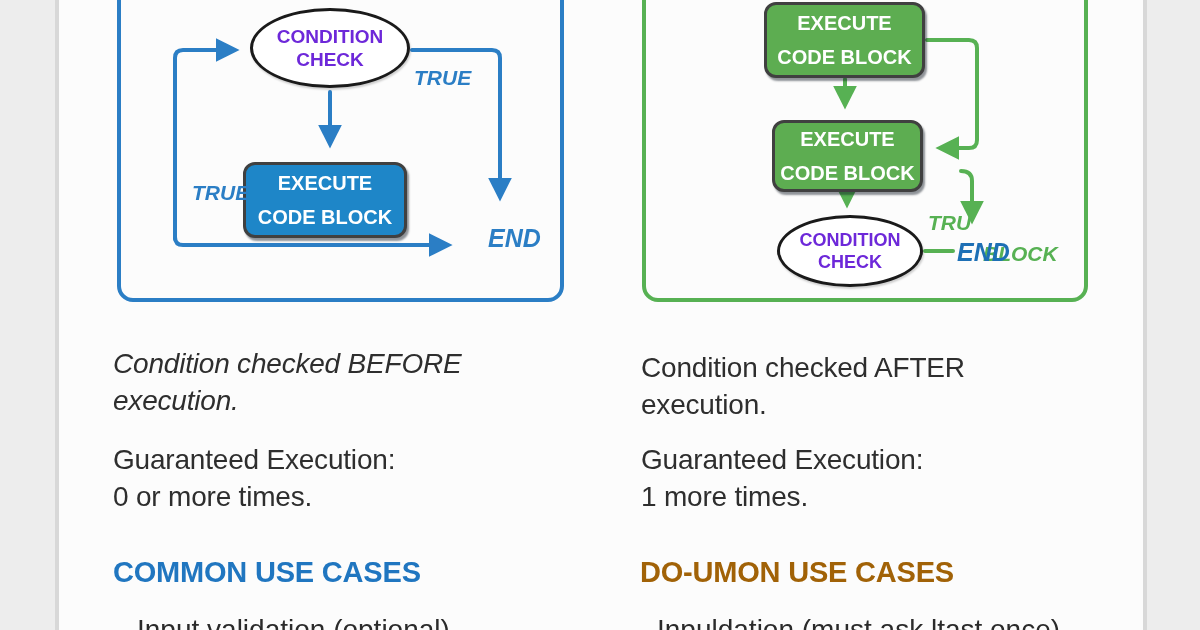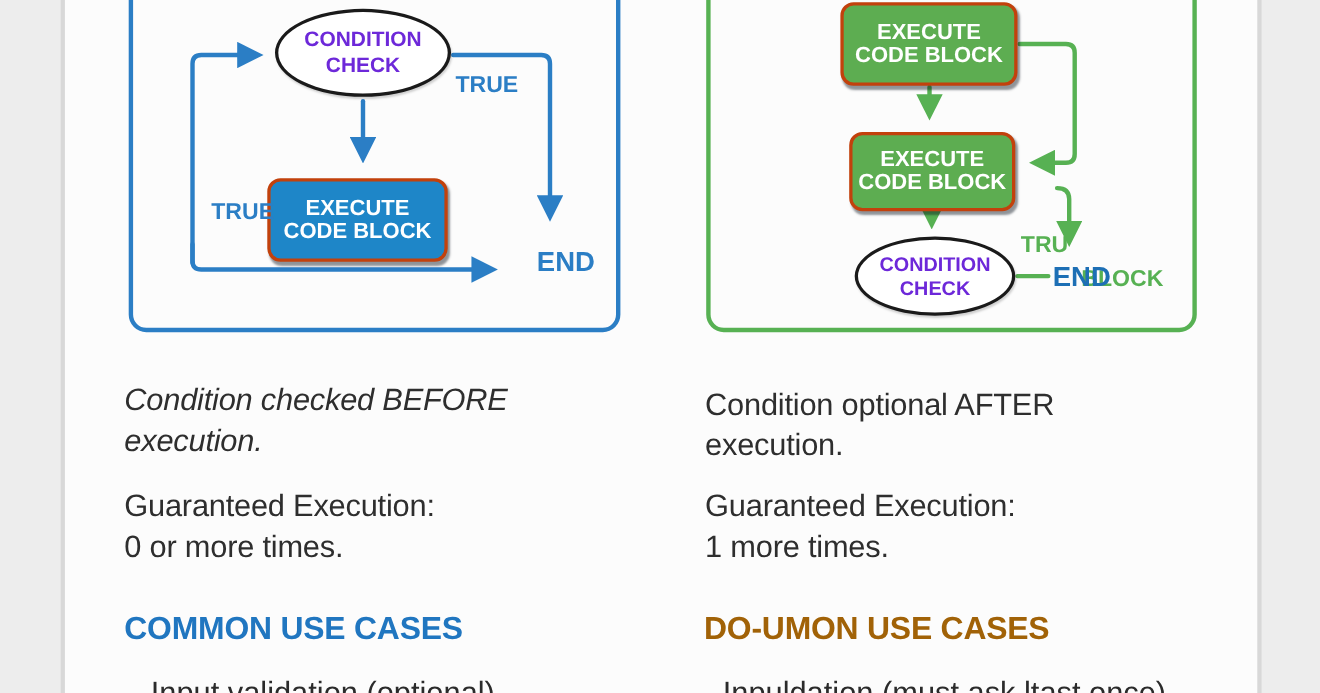--- a/index.html
+++ b/index.html
@@ -37,38 +37,39 @@
     display: flex; align-items: center; justify-content: center;
     text-align: center;
     font-weight: bold;
     color: #6d28d9;
     font-size: 19px; line-height: 23px;
     white-space: pre-line;
     box-shadow: 1px 2px 2px rgba(0,0,0,0.18);
   }
   .node-box {
     position: absolute;
-    border: 3px solid #c2410c;
+    border: 3px solid #404040;
     border-radius: 12px;
     display: flex; align-items: center; justify-content: center;
     text-align: center;
     font-weight: bold;
     color: #ffffff;
-    font-size: 20px; line-height: 21px;
+    font-size: 20px; line-height: 34px;
     white-space: pre-line;
     box-shadow: 2px 3px 2px rgba(10,20,30,0.45);
   }
   .box-blue  { background: #1e86c8; }
   .box-green { background: #5dad51; }
 
   .flow-label {
     position: absolute;
     font-weight: bold;
     font-size: 21px;
     white-space: nowrap;
+    font-style: italic;
   }
   .lbl-blue  { color: #2b7ec5; }
   .lbl-green { color: #57b153; margin-top: 48px; }
   .lbl-end   { font-size: 25px; }
 
   .text-block {
     position: absolute;
     font-size: 28px;
     line-height: 37px;
     color: #2e2e2e;
@@ -156,18 +157,18 @@
 <span class="flow-label lbl-green" style="left:983px; top:194px;">BLOCK</span>
 <span class="flow-label lbl-end" style="left:957px; top:238px; color:#1d6fb5;">END</span>
 
 <div class="text-block" style="left:113px; top:345px;font-style:italic;">Condition checked BEFORE
 execution.</div>
 <div class="text-block" style="left:113px; top:441px;">Guaranteed Execution:
 0 or more times.</div>
 <div class="use-heading heading-blue" style="left:113px; top:556px;">COMMON USE CASES</div>
 <div class="partial-item" style="left:137px; top:613px;">Input validation (optional)</div>
 
-<div class="text-block" style="left:641px; top:349px;">Condition optional AFTER
+<div class="text-block" style="left:641px; top:349px;">Condition checked AFTER
 execution.</div>
 <div class="text-block" style="left:641px; top:441px;">Guaranteed Execution:
 1 more times.</div>
 <div class="use-heading heading-green" style="left:640px; top:556px;">DO-UMON USE CASES</div>
 <div class="partial-item" style="left:657px; top:613px;">Inpuldation (must ask ltast once)</div>
 
 </body></html>

